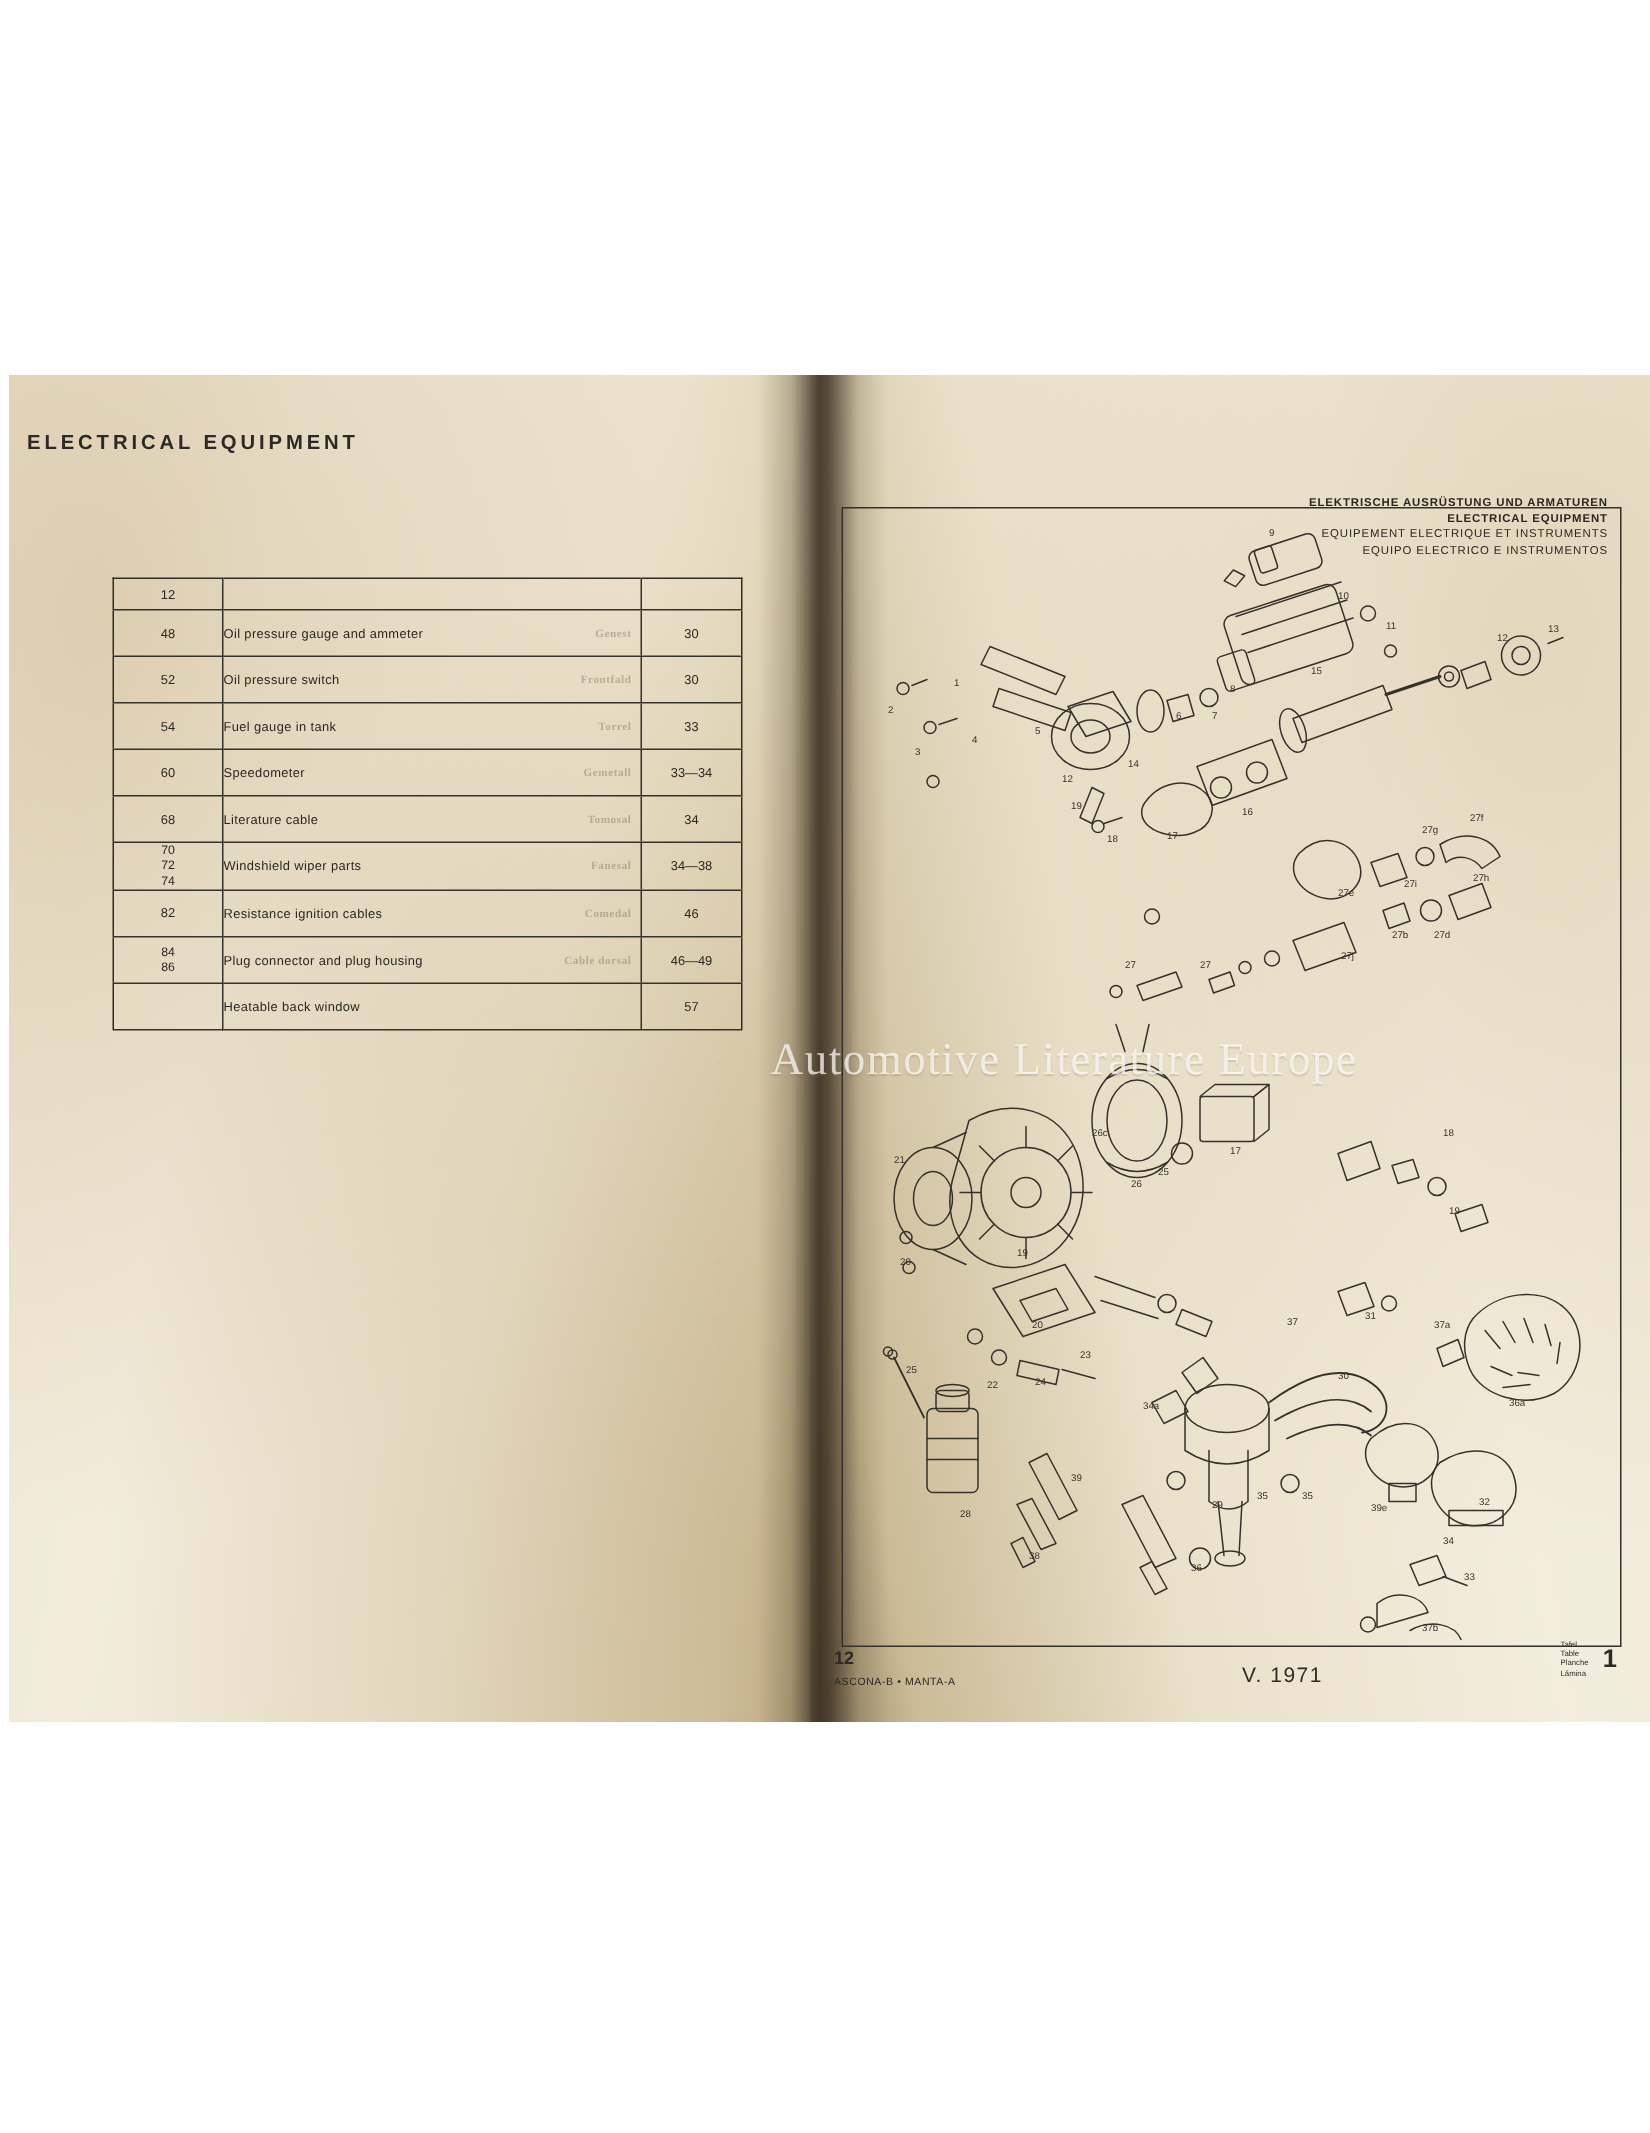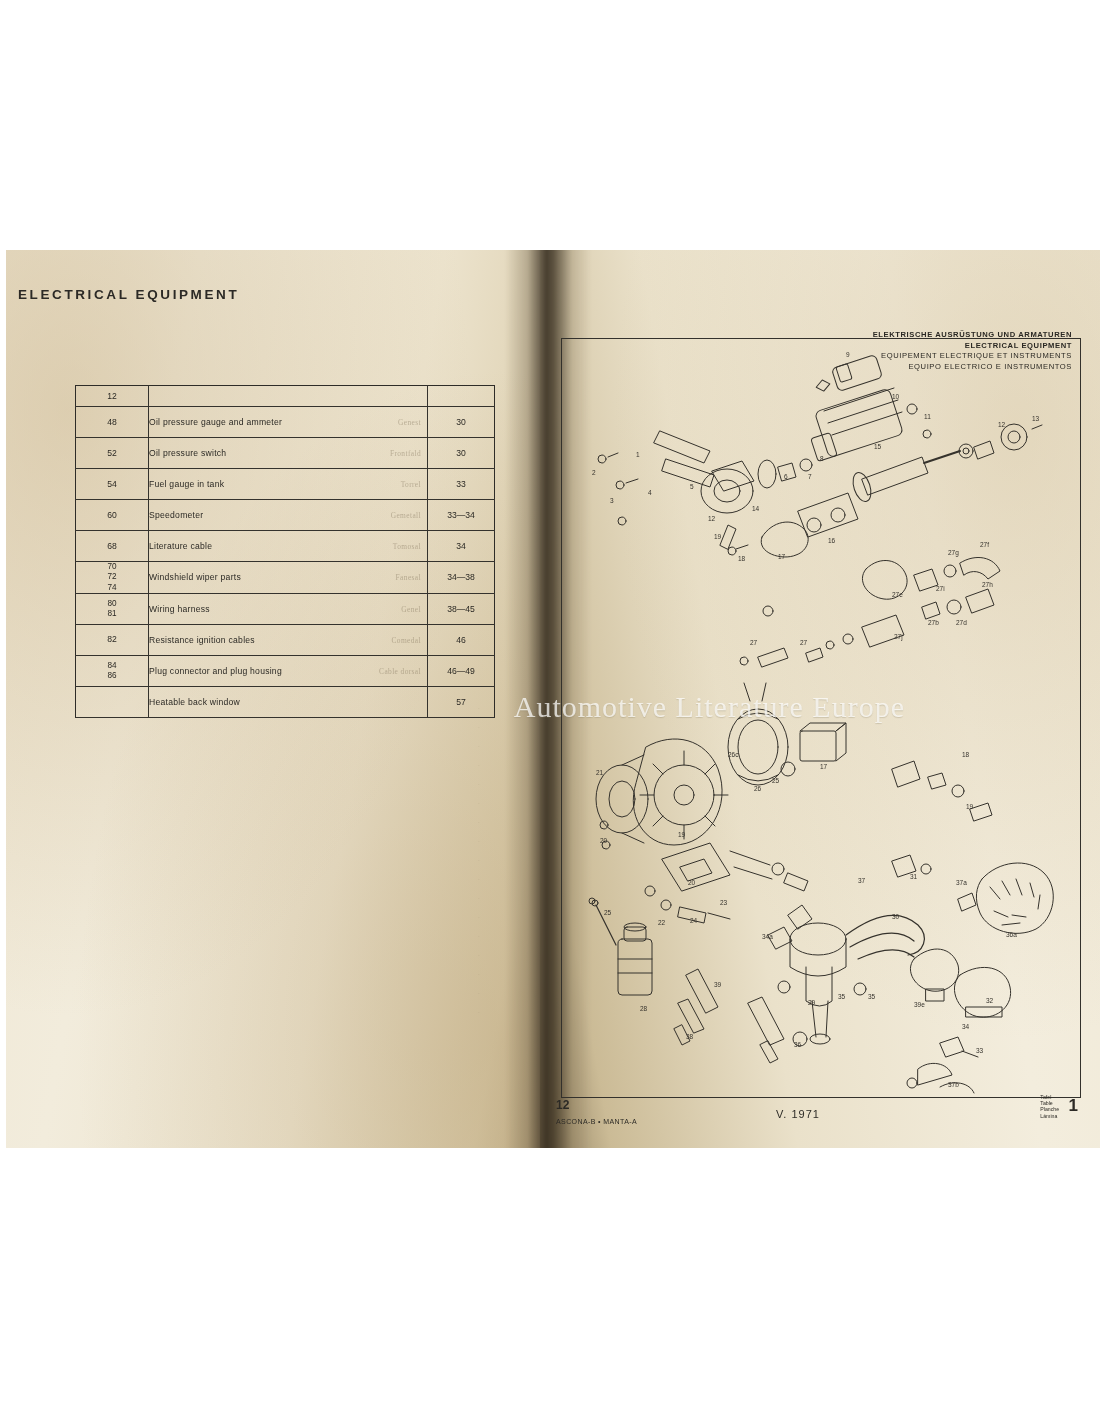--- a/index.html
+++ b/index.html
@@ -64,20 +64,21 @@
   .c-num{width:72px;text-align:center;border-right:1px solid #34322d;line-height:1.25;}
   .c-desc{padding-left:11px;letter-spacing:.25px;position:relative;}
   .c-page{width:66px;text-align:center;border-left:1px solid #34322d;font-size:8.4px;}
   .hdr td{height:20px;}
   .hdr .c-num{font-size:8.6px;}
   
   .ghost{
     position:absolute;right:6px;top:50%;transform:translateY(-50%);
     font-size:7.4px;color:rgba(120,106,80,.42);letter-spacing:.4px;
     font-family:"Liberation Serif",serif;
+    font-weight:bold;
   }
   .ghost-block{
     position:absolute;left:330px;top:700px;width:150px;height:340px;
     opacity:.18;color:#6d5f45;font-size:7px;line-height:19px;
     font-family:"Liberation Serif",serif;text-align:right;
   }
 
   
   .rhead{
     position:absolute;right:28px;top:290px;text-align:right;
@@ -87,21 +88,21 @@
   .plate{
     position:absolute;left:561px;top:338px;width:518px;height:758px;
     border:1px solid #33312c;
   }
   .plate-inner{position:absolute;left:0;top:0;width:100%;height:100%;}
   .footer-left{
     position:absolute;left:556px;top:1098px;font-size:12px;color:#2c2a25;font-weight:bold;
   }
   .footer-left .grp{font-size:7px;font-weight:normal;display:block;margin-top:6px;letter-spacing:.4px;}
   .footer-mid{
-    position:absolute;left:776px;top:1108px;font-size:11px;color:#2d2b26;letter-spacing:1px;
+    position:absolute;left:828px;top:1108px;font-size:14px;color:#2d2b26;letter-spacing:1px;
   }
   .footer-right{
     position:absolute;right:22px;top:1094px;text-align:right;color:#2c2a25;
   }
   .footer-right .lbls{font-size:5.2px;line-height:6.2px;display:inline-block;text-align:left;margin-right:5px;vertical-align:middle;}
   .footer-right .pno{font-size:17px;font-weight:bold;display:inline-block;vertical-align:middle;}
 
   
   .watermark{
     position:absolute;left:0;top:690px;width:905px;text-align:right;
@@ -160,26 +161,20 @@
       <td class="c-num">68</td>
       <td class="c-desc"><span>Literature cable</span><span class="ghost">Tomosal</span></td>
       <td class="c-page">34</td>
     </tr>
     <tr>
       <td class="c-num" style="white-space:pre;font-size:8.2px;">70
 72
 74</td>
       <td class="c-desc"><span>Windshield wiper parts</span><span class="ghost">Fanesal</span></td>
       <td class="c-page">34—38</td>
-    </tr>
-    <tr>
-      <td class="c-num" style="white-space:pre;font-size:8.2px;">80
-81</td>
-      <td class="c-desc"><span>Wiring harness</span><span class="ghost">Genel</span></td>
-      <td class="c-page">38—45</td>
     </tr>
     <tr>
       <td class="c-num">82</td>
       <td class="c-desc"><span>Resistance ignition cables</span><span class="ghost">Comedal</span></td>
       <td class="c-page">46</td>
     </tr>
     <tr>
       <td class="c-num" style="white-space:pre;font-size:8.2px;">84
 86</td>
       <td class="c-desc"><span>Plug connector and plug housing</span><span class="ghost">Cable dorsal</span></td>

